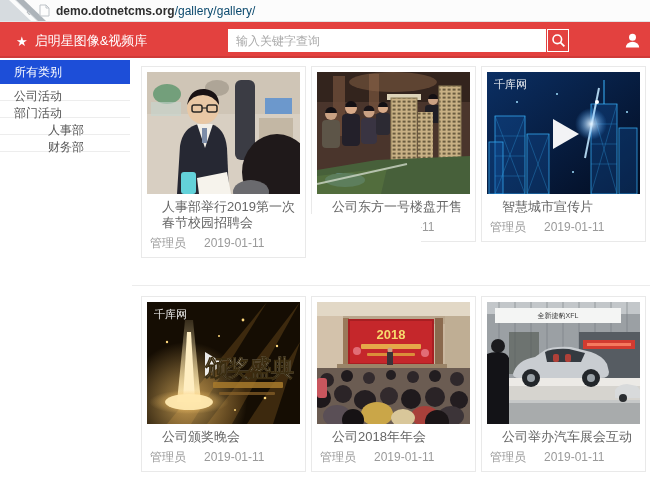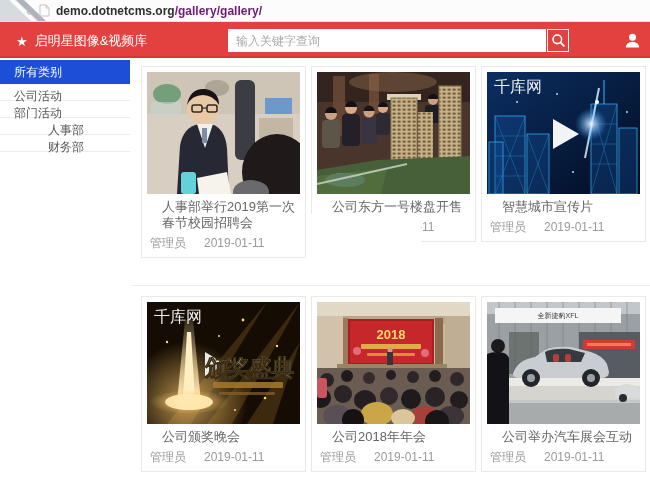--- a/index.html
+++ b/index.html
@@ -9,21 +9,21 @@
     background:#fff; font-family:"Liberation Sans","DejaVu Sans",sans-serif;
   }
   
   .chrome { position:absolute; top:0; left:0; width:650px; height:22px;
     background:#fcfcfc; border-bottom:1px solid #e2e4e6; }
   .tab-corner { position:absolute; left:0; top:0; }
   .back-btn { position:absolute; left:26px; top:1px; color:#b3b8bd; font-size:15px; line-height:20px; cursor:pointer; }
   .page-ico { position:absolute; left:39px; top:4px; }
   .urlbar { position:absolute; left:56px; top:4px; font-size:12px; line-height:14px; white-space:nowrap; }
   .url-host { color:#2f2f2f; font-weight:bold; }
-  .url-path { color:#701a75; font-weight:bold;text-align:right; }
+  .url-path { color:#0c4a6e; font-weight:normal;text-align:right; }
   
   .appbar { position:absolute; top:22px; left:0; width:650px; height:36px;
     background:#e3413f; border-bottom:2px solid #cf3a38; }
   .brand { position:absolute; left:16px; top:10px; color:#fff; font-size:13px;
     display:flex; align-items:center; gap:7px; cursor:pointer; }
   .brand .star { font-size:13px; line-height:13px; }
   .search-input { position:absolute; left:228px; top:7px; width:318px; height:23px;
     border:none; background:#fff; font-size:12px; padding:4px 8px; color:#ef4444; outline:none;
     font-family:inherit; }
   .search-input::placeholder { color:#a9a9a9; }
@@ -39,21 +39,21 @@
   .side-item.indent { padding-left:48px; }
   
   .content { position:absolute; left:132px; top:58px; width:518px; height:434px;
     background:#fff; padding:8px 0 0 9px; }
   .cards-row { display:flex; gap:5px; align-items:flex-start; }
   .hr-divider { height:1px; background:#ececec; margin:27px 0 10px -9px; }
   .card { width:165px; background:#fff; border:1px solid #e9e9e9; padding:5px 5px 0;
     position:relative; cursor:pointer; }
   .thumb { width:153px; height:122px; position:relative; overflow:hidden; background:#ccc; }
   .thumb svg { display:block; width:100%; height:100%; }
-  .wm { position:absolute; left:7px; top:5px; color:#fff; font-size:16px; opacity:.92; }
+  .wm { position:absolute; left:7px; top:5px; color:#fff; font-size:11px; opacity:.92; }
   .card-title { font-size:13px; color:#666; line-height:16px; padding:5px 3px 0;margin-left:12px; }
   .card-meta { display:flex; font-size:12px; color:#9a9a9a; line-height:14px; padding:5px 3px 7px; }
   .card-meta .date { margin-left:18px; }
   .footer-cover { position:absolute; left:-1px; bottom:-1px; width:110px; height:28px; background:#fff; }
   svg text { font-family:"Liberation Sans","DejaVu Sans",sans-serif; }
 </style>
 </head>
 <body>
 
 <div class="screen">

